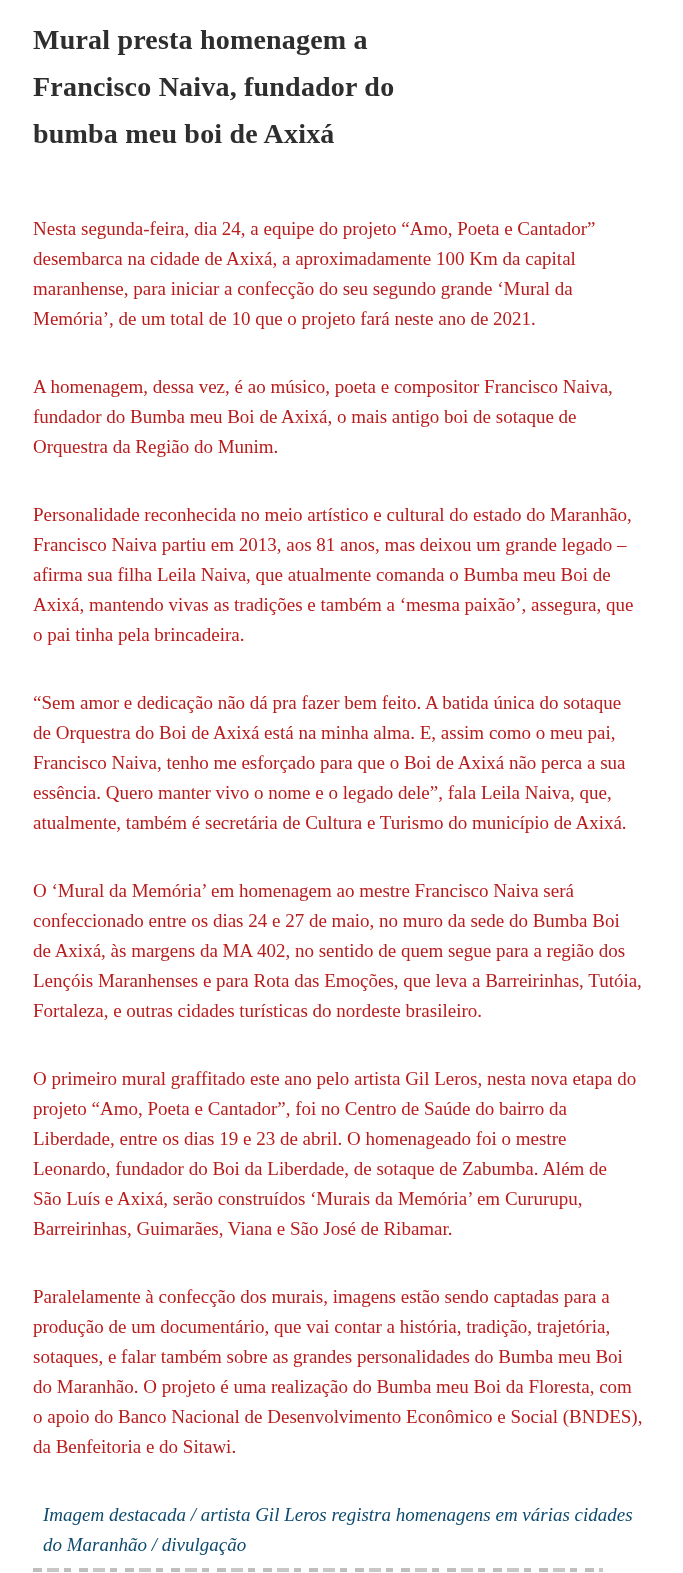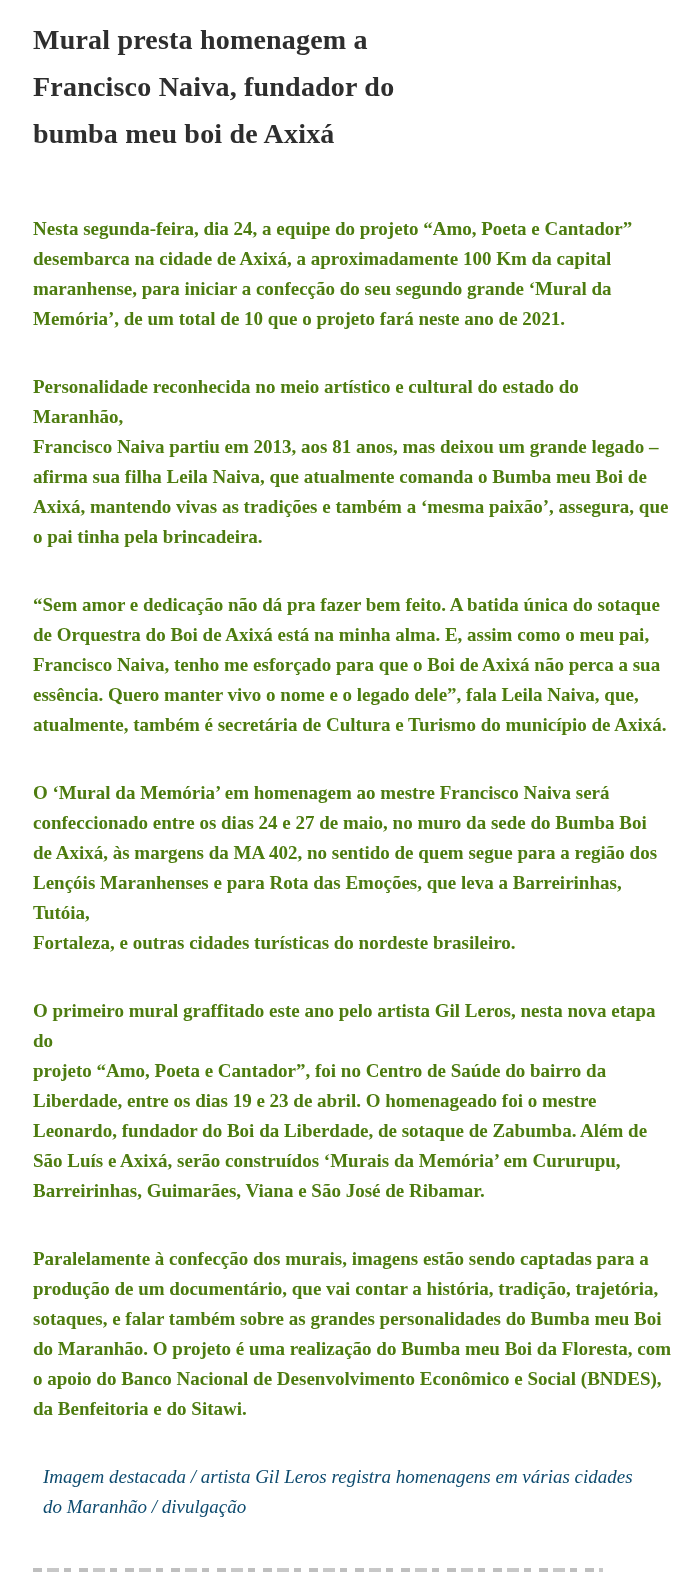--- a/index.html
+++ b/index.html
@@ -27,23 +27,22 @@
     font-weight: bold;
     color: #2e2e2e;
     white-space: pre-line;
     letter-spacing: 0.2px;
   }
   .article-paragraph {
     margin: 0 0 38px 0;
     width: 640px;
     font-size: 19px;
     line-height: 30px;
-    color: #4d7c0f;
+    color: #b91c1c;
     white-space: pre-line;
-    font-weight: bold;
   }
   .article-caption {
     margin: 10px;
     width: 640px;
     font-size: 19px;
     line-height: 30px;
     font-style: italic;
     color: #0c4a6e;
     white-space: pre-line;
   }
@@ -71,20 +70,23 @@
   <article class="article">
     <h1 class="article-title">Mural presta homenagem a
 Francisco Naiva, fundador do
 bumba meu boi de Axixá</h1>
 
     <p class="article-paragraph">Nesta segunda-feira, dia 24, a equipe do projeto “Amo, Poeta e Cantador”
 desembarca na cidade de Axixá, a aproximadamente 100 Km da capital
 maranhense, para iniciar a confecção do seu segundo grande ‘Mural da
 Memória’, de um total de 10 que o projeto fará neste ano de 2021.</p>
 
+    <p class="article-paragraph">A homenagem, dessa vez, é ao músico, poeta e compositor Francisco Naiva,
+fundador do Bumba meu Boi de Axixá, o mais antigo boi de sotaque de
+Orquestra da Região do Munim.</p>
 
     <p class="article-paragraph">Personalidade reconhecida no meio artístico e cultural do estado do Maranhão,
 Francisco Naiva partiu em 2013, aos 81 anos, mas deixou um grande legado –
 afirma sua filha Leila Naiva, que atualmente comanda o Bumba meu Boi de
 Axixá, mantendo vivas as tradições e também a ‘mesma paixão’, assegura, que
 o pai tinha pela brincadeira.</p>
 
     <p class="article-paragraph">“Sem amor e dedicação não dá pra fazer bem feito. A batida única do sotaque
 de Orquestra do Boi de Axixá está na minha alma. E, assim como o meu pai,
 Francisco Naiva, tenho me esforçado para que o Boi de Axixá não perca a sua

